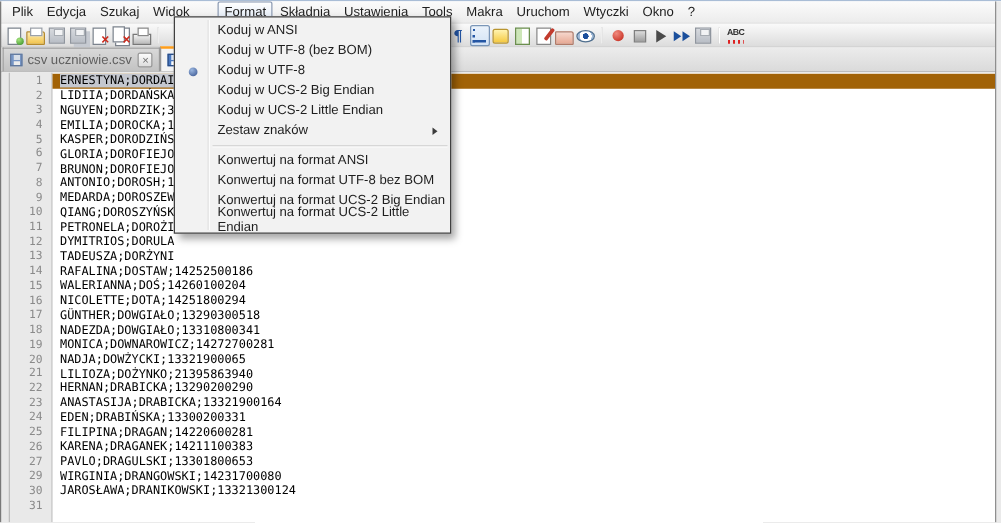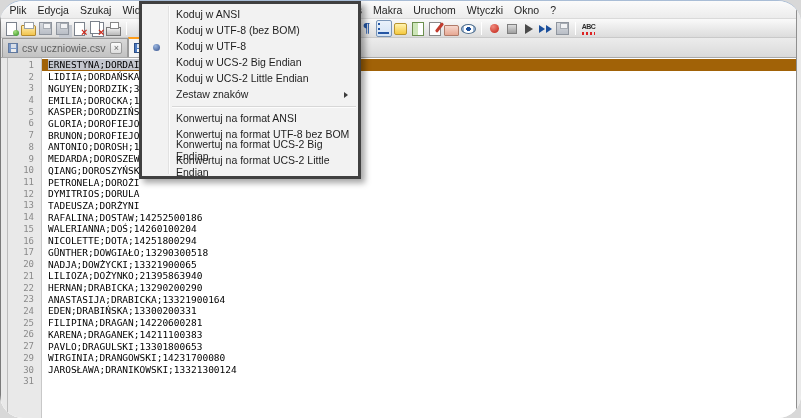--- a/index.html
+++ b/index.html
@@ -1,18 +1,18 @@
 <!DOCTYPE html>
 <html><head>
 <meta charset="utf-8">
 <style>
   html,body{margin:0;padding:0;background:#D8D8D8;}
   *{box-sizing:border-box;}
   .window{position:relative;width:801px;height:418px;background:#fff;overflow:hidden;
-          font-family:"Liberation Sans","DejaVu Sans",sans-serif;border-top:1px solid #A9BDD6;border-radius:23px;}
+          font-family:"Liberation Sans","DejaVu Sans",sans-serif;border-top:1px solid #A9BDD6;}
   .win-right-edge{position:absolute;top:0;right:0;width:5px;height:100%;background:#EAEAEA;border-left:1px solid #8F8F8F;z-index:5;}
   .win-left-edge{position:absolute;top:0;left:0;width:1px;height:100%;background:#7A7A7A;z-index:6;}
 
   
   .menubar{position:absolute;top:0;left:0;width:100%;height:18px;
            background:linear-gradient(#FBFBFB,#ECECEC);border-bottom:1px solid #DADADA;
            display:flex;align-items:stretch;padding-left:4px;font-size:10.5px;color:#1E1E1E;}
   .mb-item{display:flex;align-items:center;padding:0 4.5px;cursor:default;border:1px solid transparent;border-radius:2px;}
   .mb-item.active{border:1px solid #8E9CB4;background:linear-gradient(#FFFFFF,#DCE6F4);margin-left:17px;}
 
@@ -77,22 +77,22 @@
   .gutter-bg{position:absolute;left:0;top:0;width:41px;height:100%;background:#E9E9E9;border-right:1px solid #C8C8C8;}
   .margin-line{position:absolute;left:6px;top:0;width:1px;height:100%;background:#BDBDBD;}
   .lines{position:absolute;left:0;top:1px;width:100%;}
   .line{display:flex;height:11.72px;align-items:center;font-family:"DejaVu Sans Mono","Liberation Mono",monospace;font-size:9.5px;white-space:pre;}
   .line .num{flex:0 0 41px;text-align:right;padding-right:8px;color:#8A8A8A;font-size:9px;}
   .line .txt-wrap{flex:1;padding-left:6px;color:#000;height:100%;display:flex;align-items:center;}
   .line.current .txt-wrap{background:#a16207;}
   .line .sel{background:#C4C7CF;}
 
   
-  .dropdown{position:absolute;top:0;left:139px;width:222px;z-index:100;background:#F2F2F2;
-            border:3px solid #404040;padding:2px 0;box-shadow:4px 4px 6px rgba(0,0,0,0.35);font-size:10.5px;color:#1E1E1E;}
+  .dropdown{position:absolute;top:12px;left:139px;width:222px;z-index:100;background:#F2F2F2;
+            border:1px solid #404040;padding:2px 0;box-shadow:4px 4px 6px rgba(0,0,0,0.35);font-size:10.5px;color:#1E1E1E;}
   .dropdown::before{content:"";position:absolute;left:26px;top:2px;bottom:2px;width:1px;background:#E2E2E2;box-shadow:1px 0 0 #FCFCFC;}
   .menu-item{position:relative;height:16px;display:flex;align-items:center;padding-left:31px;margin:0 2px;border:1px solid transparent;border-radius:2px;}
   .menu-item.checked::before{content:"";position:absolute;left:8px;top:4.5px;width:7px;height:7px;border-radius:50%;
             background:radial-gradient(circle at 35% 30%,#9BB7E0,#34508C);}
   .menu-item.has-submenu::after{content:"";position:absolute;right:7px;top:4.5px;
             border-left:4px solid #3C3C3C;border-top:3.5px solid transparent;border-bottom:3.5px solid transparent;}
   .menu-item.highlighted{border:1px solid #AECBE8;background:linear-gradient(#F3F9FE,#D9EAF9);}
   .menu-item.separator{height:8px;padding:0;margin:0 2px 0 30px;border:none;border-radius:0;}
   .menu-item.separator::after{content:"";width:100%;height:1px;background:#D7D7D7;box-shadow:0 1px 0 #FCFCFC;}
 </style>
@@ -231,20 +231,28 @@
         </div>
         <div class="line">
           <span class="num">16</span>
           <span class="txt-wrap"><span class="sel"></span><span>NICOLETTE;DOTA;14251800294</span></span>
         </div>
         <div class="line">
           <span class="num">17</span>
           <span class="txt-wrap"><span class="sel"></span><span>GÜNTHER;DOWGIAŁO;13290300518</span></span>
         </div>
         <div class="line">
+          <span class="num">18</span>
+          <span class="txt-wrap"><span class="sel"></span><span>NADEZDA;DOWGIAŁO;13310800341</span></span>
+        </div>
+        <div class="line">
+          <span class="num">19</span>
+          <span class="txt-wrap"><span class="sel"></span><span>MONICA;DOWNAROWICZ;14272700281</span></span>
+        </div>
+        <div class="line">
           <span class="num">20</span>
           <span class="txt-wrap"><span class="sel"></span><span>NADJA;DOWŻYCKI;13321900065</span></span>
         </div>
         <div class="line">
           <span class="num">21</span>
           <span class="txt-wrap"><span class="sel"></span><span>LILIOZA;DOŻYNKO;21395863940</span></span>
         </div>
         <div class="line">
           <span class="num">22</span>
           <span class="txt-wrap"><span class="sel"></span><span>HERNAN;DRABICKA;13290200290</span></span>

